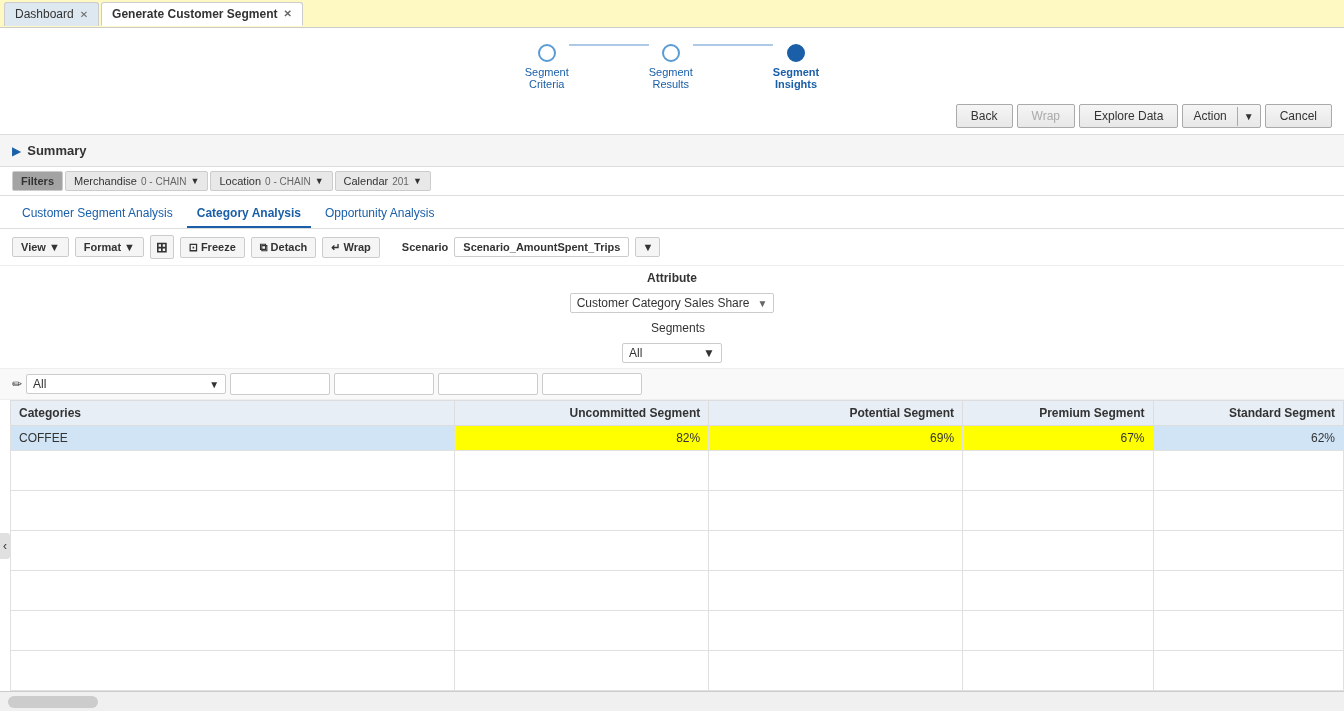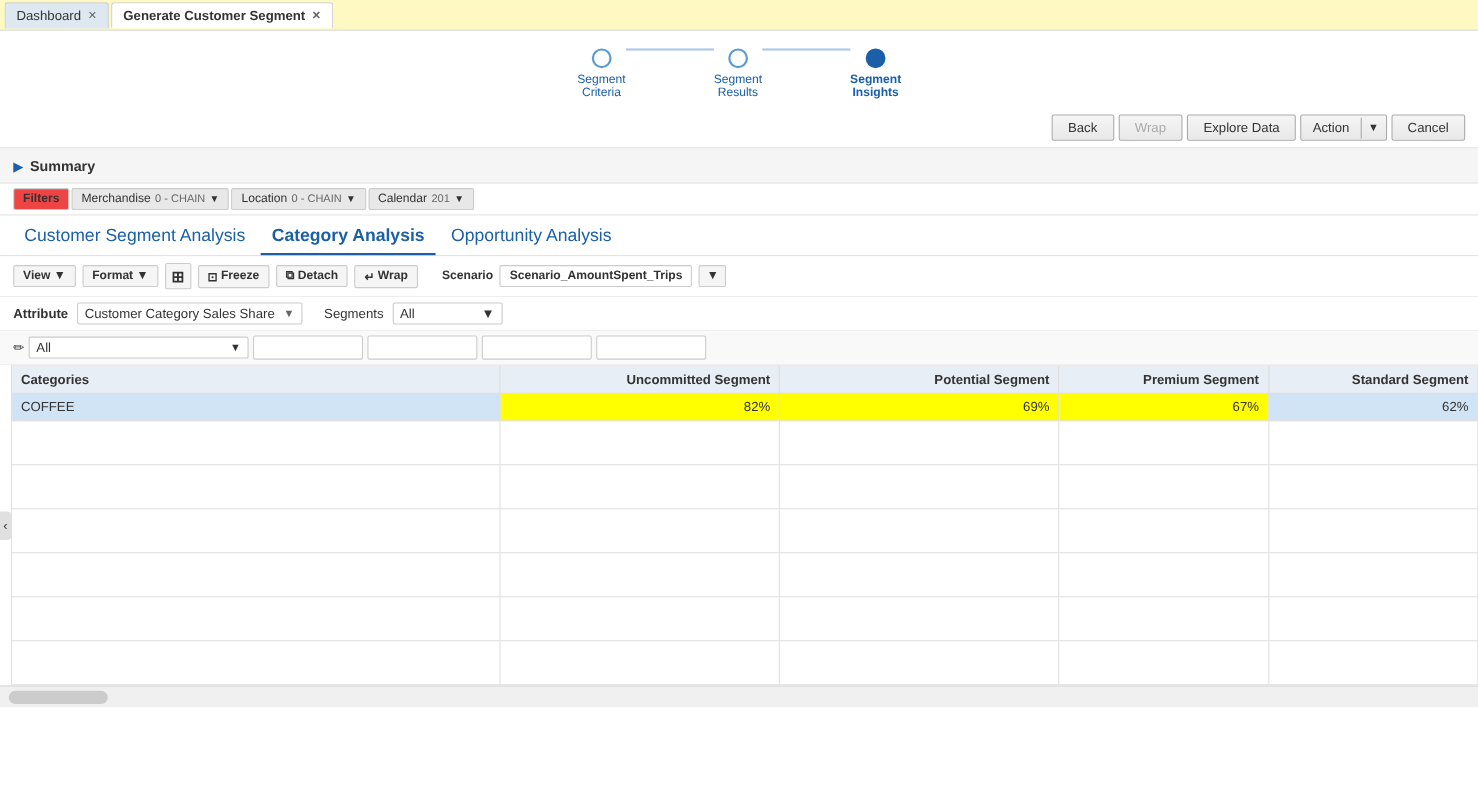--- a/index.html
+++ b/index.html
@@ -165,36 +165,36 @@
     .filter-tab .badge {
       font-size: 10px;
       color: #666;
       margin-left: 4px;
     }
     .filter-tab .dropdown-arrow {
       margin-left: 4px;
       font-size: 9px;
     }
     .filter-tab.active-filter {
-      background: #ef4444;
+      background: #a3a3a3;
       font-weight: bold;
       color: #333;
     }
 
     
     .analysis-tabs {
       display: flex;
       align-items: center;
       padding: 6px 12px 0 12px;
       border-bottom: 1px solid #ddd;
       background: #fff;
     }
     .analysis-tab {
       padding: 4px 10px 6px 10px;
-      font-size: 16px;
+      font-size: 12px;
       cursor: pointer;
       color: #1a5fa8;
       border-bottom: 2px solid transparent;
       margin-right: 4px;
     }
     .analysis-tab.selected {
       border-bottom: 2px solid #1a5fa8;
       color: #1a5fa8;
       font-weight: bold;
     }
@@ -242,20 +242,21 @@
     }
 
     
     .attribute-row {
       display: flex;
       align-items: center;
       padding: 5px 12px;
       background: #fff;
       border-bottom: 1px solid #eee;
       gap: 8px;
+      flex-direction: column;
     }
     .attr-label {
       font-size: 12px;
       font-weight: bold;
     }
     .attr-select {
       display: flex;
       align-items: center;
       border: 1px solid #ccc;
       background: #fff;

